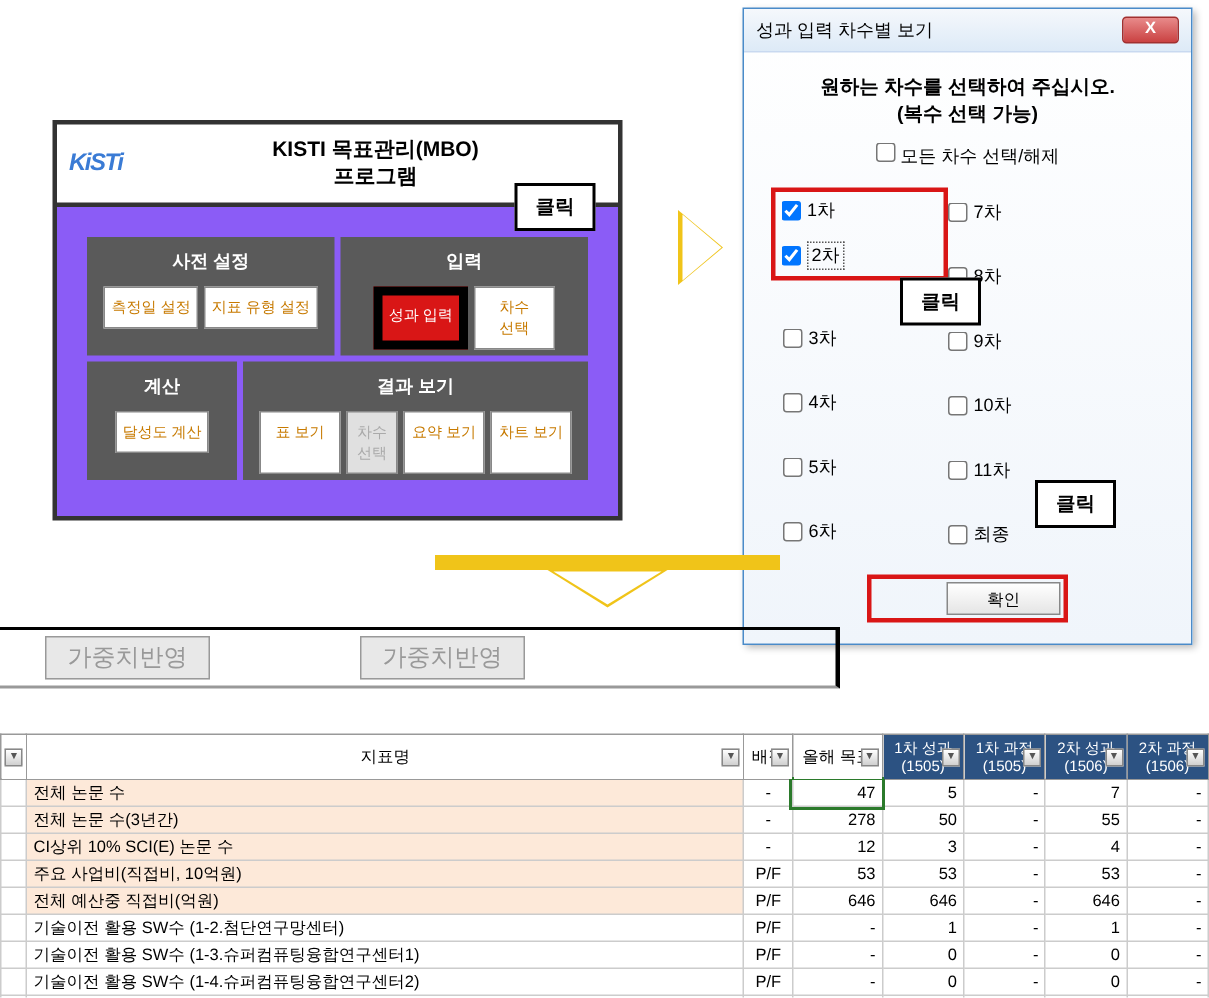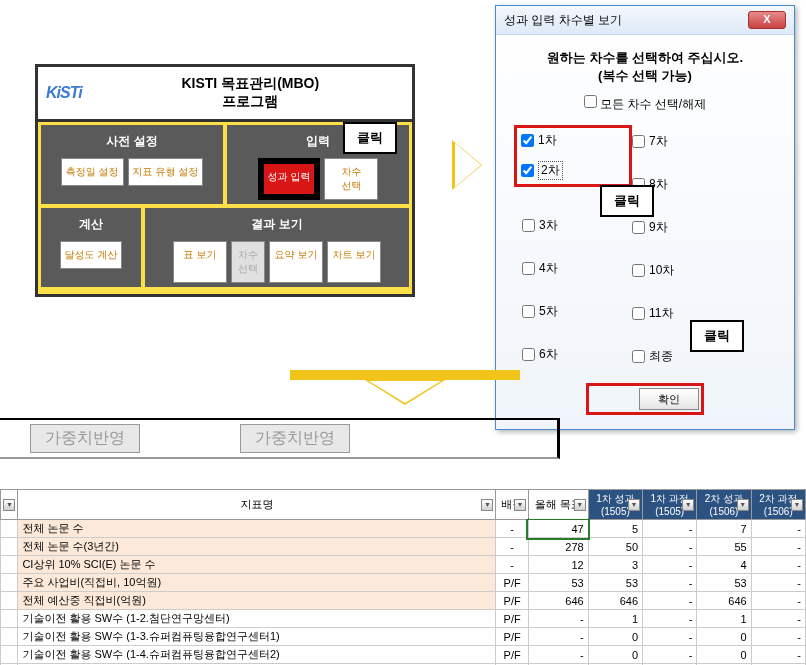--- a/index.html
+++ b/index.html
@@ -13,21 +13,21 @@
       background: #fff;
       width: 806px;
       height: 665px;
       position: relative;
     }
     
     
     .kisti-panel {
       position: absolute;
       left: 35px;
-      top: 64px;
+      top: 80px;
       width: 380px;
       border: 3px solid #333;
     }
     .kisti-header {
       display: flex;
       align-items: center;
       padding: 8px;
       border-bottom: 3px solid #333;
     }
     .kisti-logo {
@@ -38,22 +38,22 @@
       font-style: italic;
       letter-spacing: -1px;
     }
     .kisti-title {
       font-size: 14px;
       font-weight: bold;
       flex: 1;
       text-align: center;
     }
     .kisti-body {
-      background: #fde047;
-      padding: 3px;
+      background: #8b5cf6;
+      padding: 20px;
     }
     .section-group {
       display: flex;
       gap: 4px;
       margin-bottom: 4px;
     }
     .section-box {
       background: #5a5a5a;
       padding: 4px;
     }
@@ -202,21 +202,21 @@
     .dialog-ok-wrap {
       text-align: center;
       margin-top: 18px;
     }
     .dialog-ok {
       border: 3px solid #d91616;
       display: inline-block;
       padding: 2px;
     }
     .dialog-ok button {
-      width: 60px;
+      width: 76px;
       height: 22px;
       background: linear-gradient(#fff, #e5e5e5);
       border: 1px solid #888;
       cursor: pointer;
       font-size: 11px;
       margin-left: 48px;
     }
     
     
     .arrow-down {

